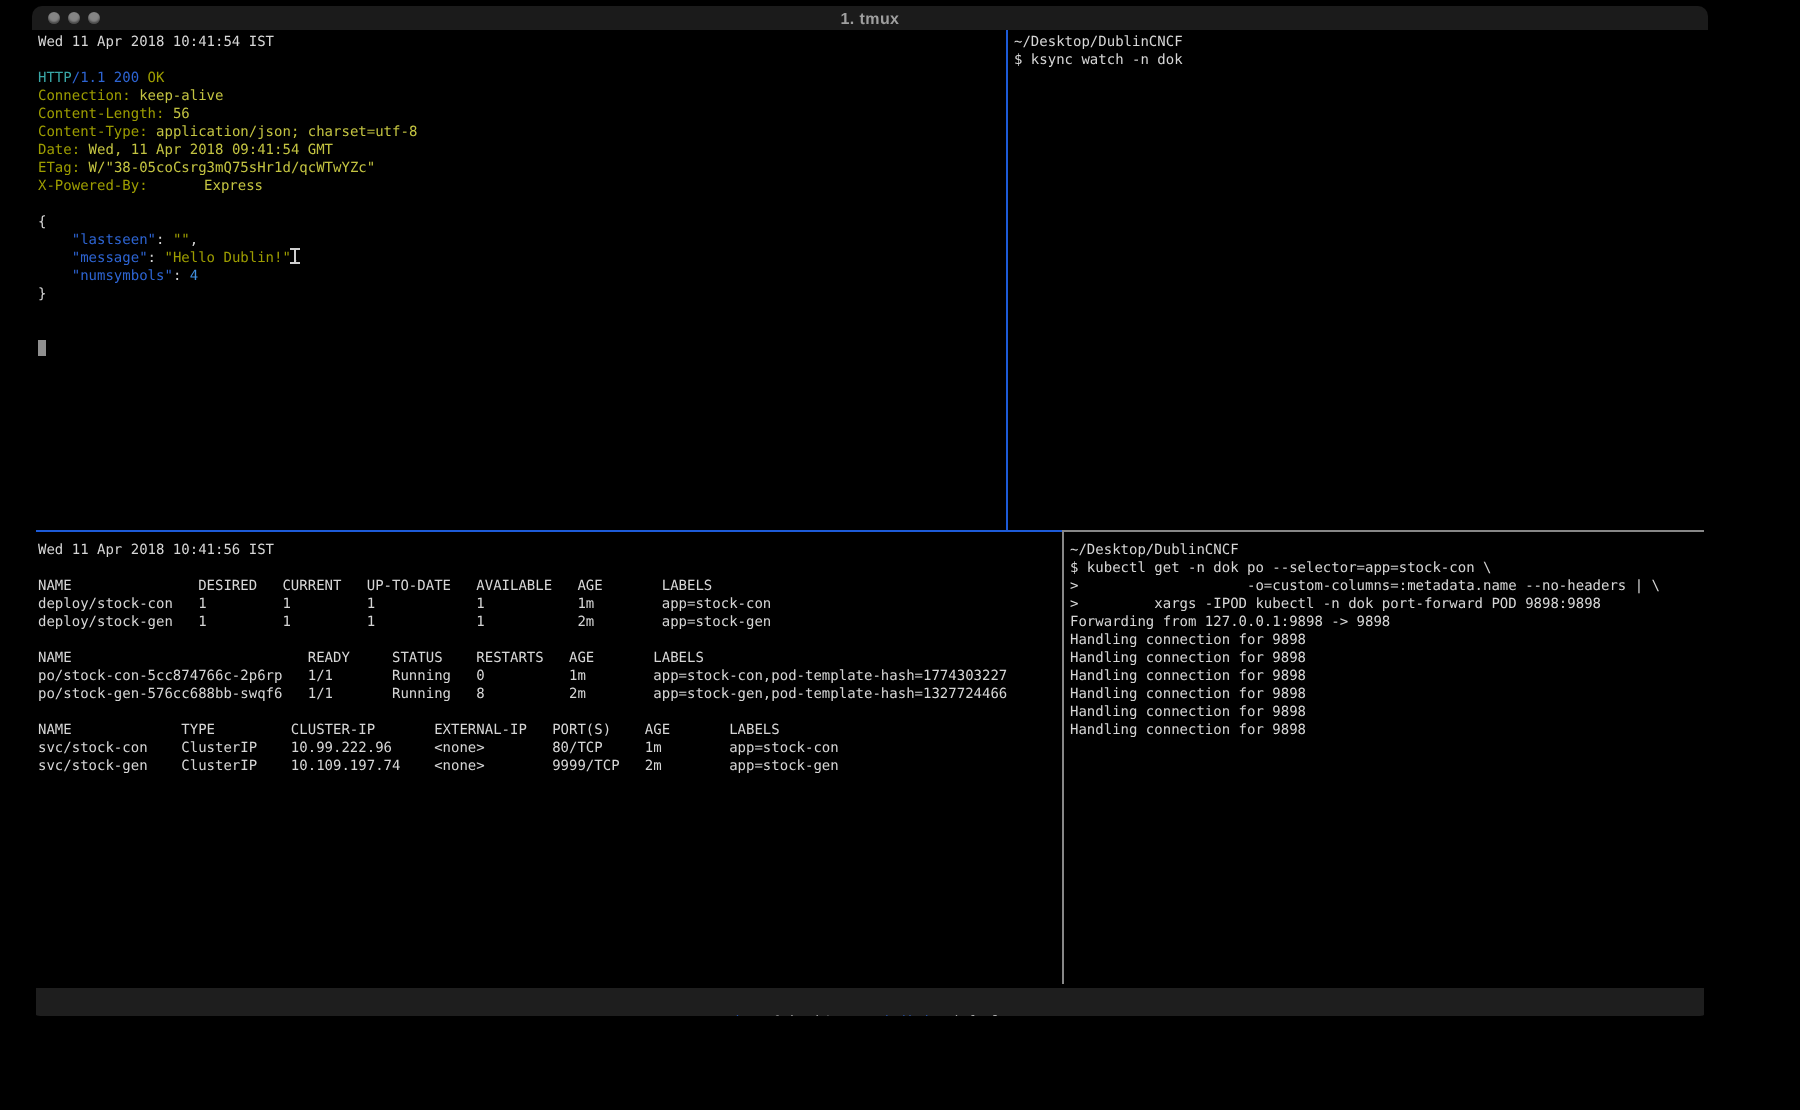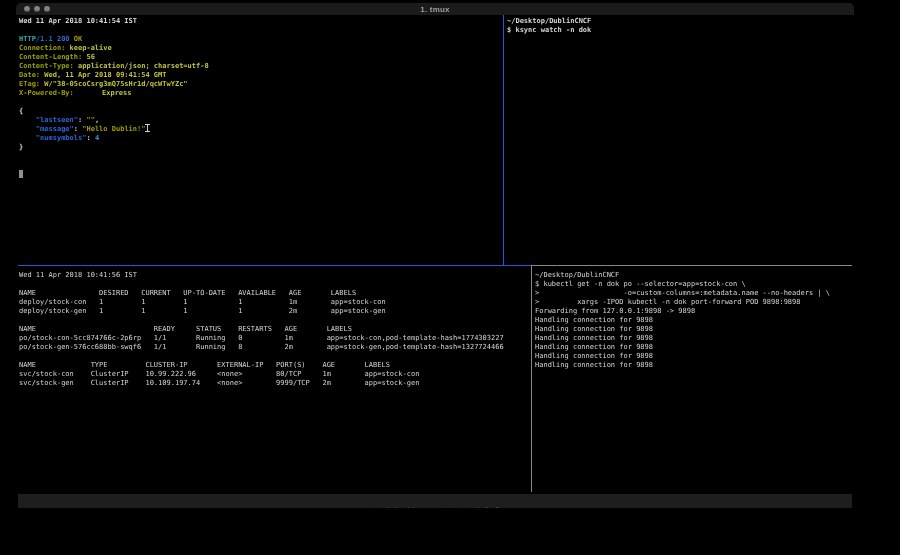--- a/index.html
+++ b/index.html
@@ -8,21 +8,21 @@
   .window { position:absolute; left:16px; top:3px; width:838px; height:505px;
             background:var(--term_bg); border-radius:5px 5px 4px 4px; overflow:hidden; }
   .titlebar { height:12px; background:var(--titlebar_bg); position:relative;
               display:flex; align-items:center; }
   .lights { position:absolute; left:8px; top:3px; display:flex; gap:4px; }
   .light { width:6px; height:6px; border-radius:50%; background:#858585;
            box-shadow:inset 0 -1px 1px rgba(0,0,0,.45); }
   .title { flex:1; text-align:center; font:600 8px "Liberation Sans", sans-serif;
            color:var(--title_fg); letter-spacing:.2px; }
   .term { font-size:7px; line-height:9px; color:var(--fg); }
-  .rowtop { display:flex; height:250px;font-weight:bold; }
+  .rowtop { display:flex; height:250px; }
   .rowbot { display:flex; height:226px; }
   .pane { overflow:hidden; }
   .pane.pt2 { padding:2px 0 0 3px; }
   .pane.pt5 { padding:5px 0 0 3px; }
   .tl { white-space:pre; min-height:9px; }
   .vdiv { width:1px; height:100%; }
   .vdiv.active { background:var(--border_active); }
   .vdiv.inactive { background:var(--border_inactive); }
   .hdiv { height:1px; display:flex; padding:0 2px; }
   .hdiv .seg-active { width:513px; background:var(--border_active); }

